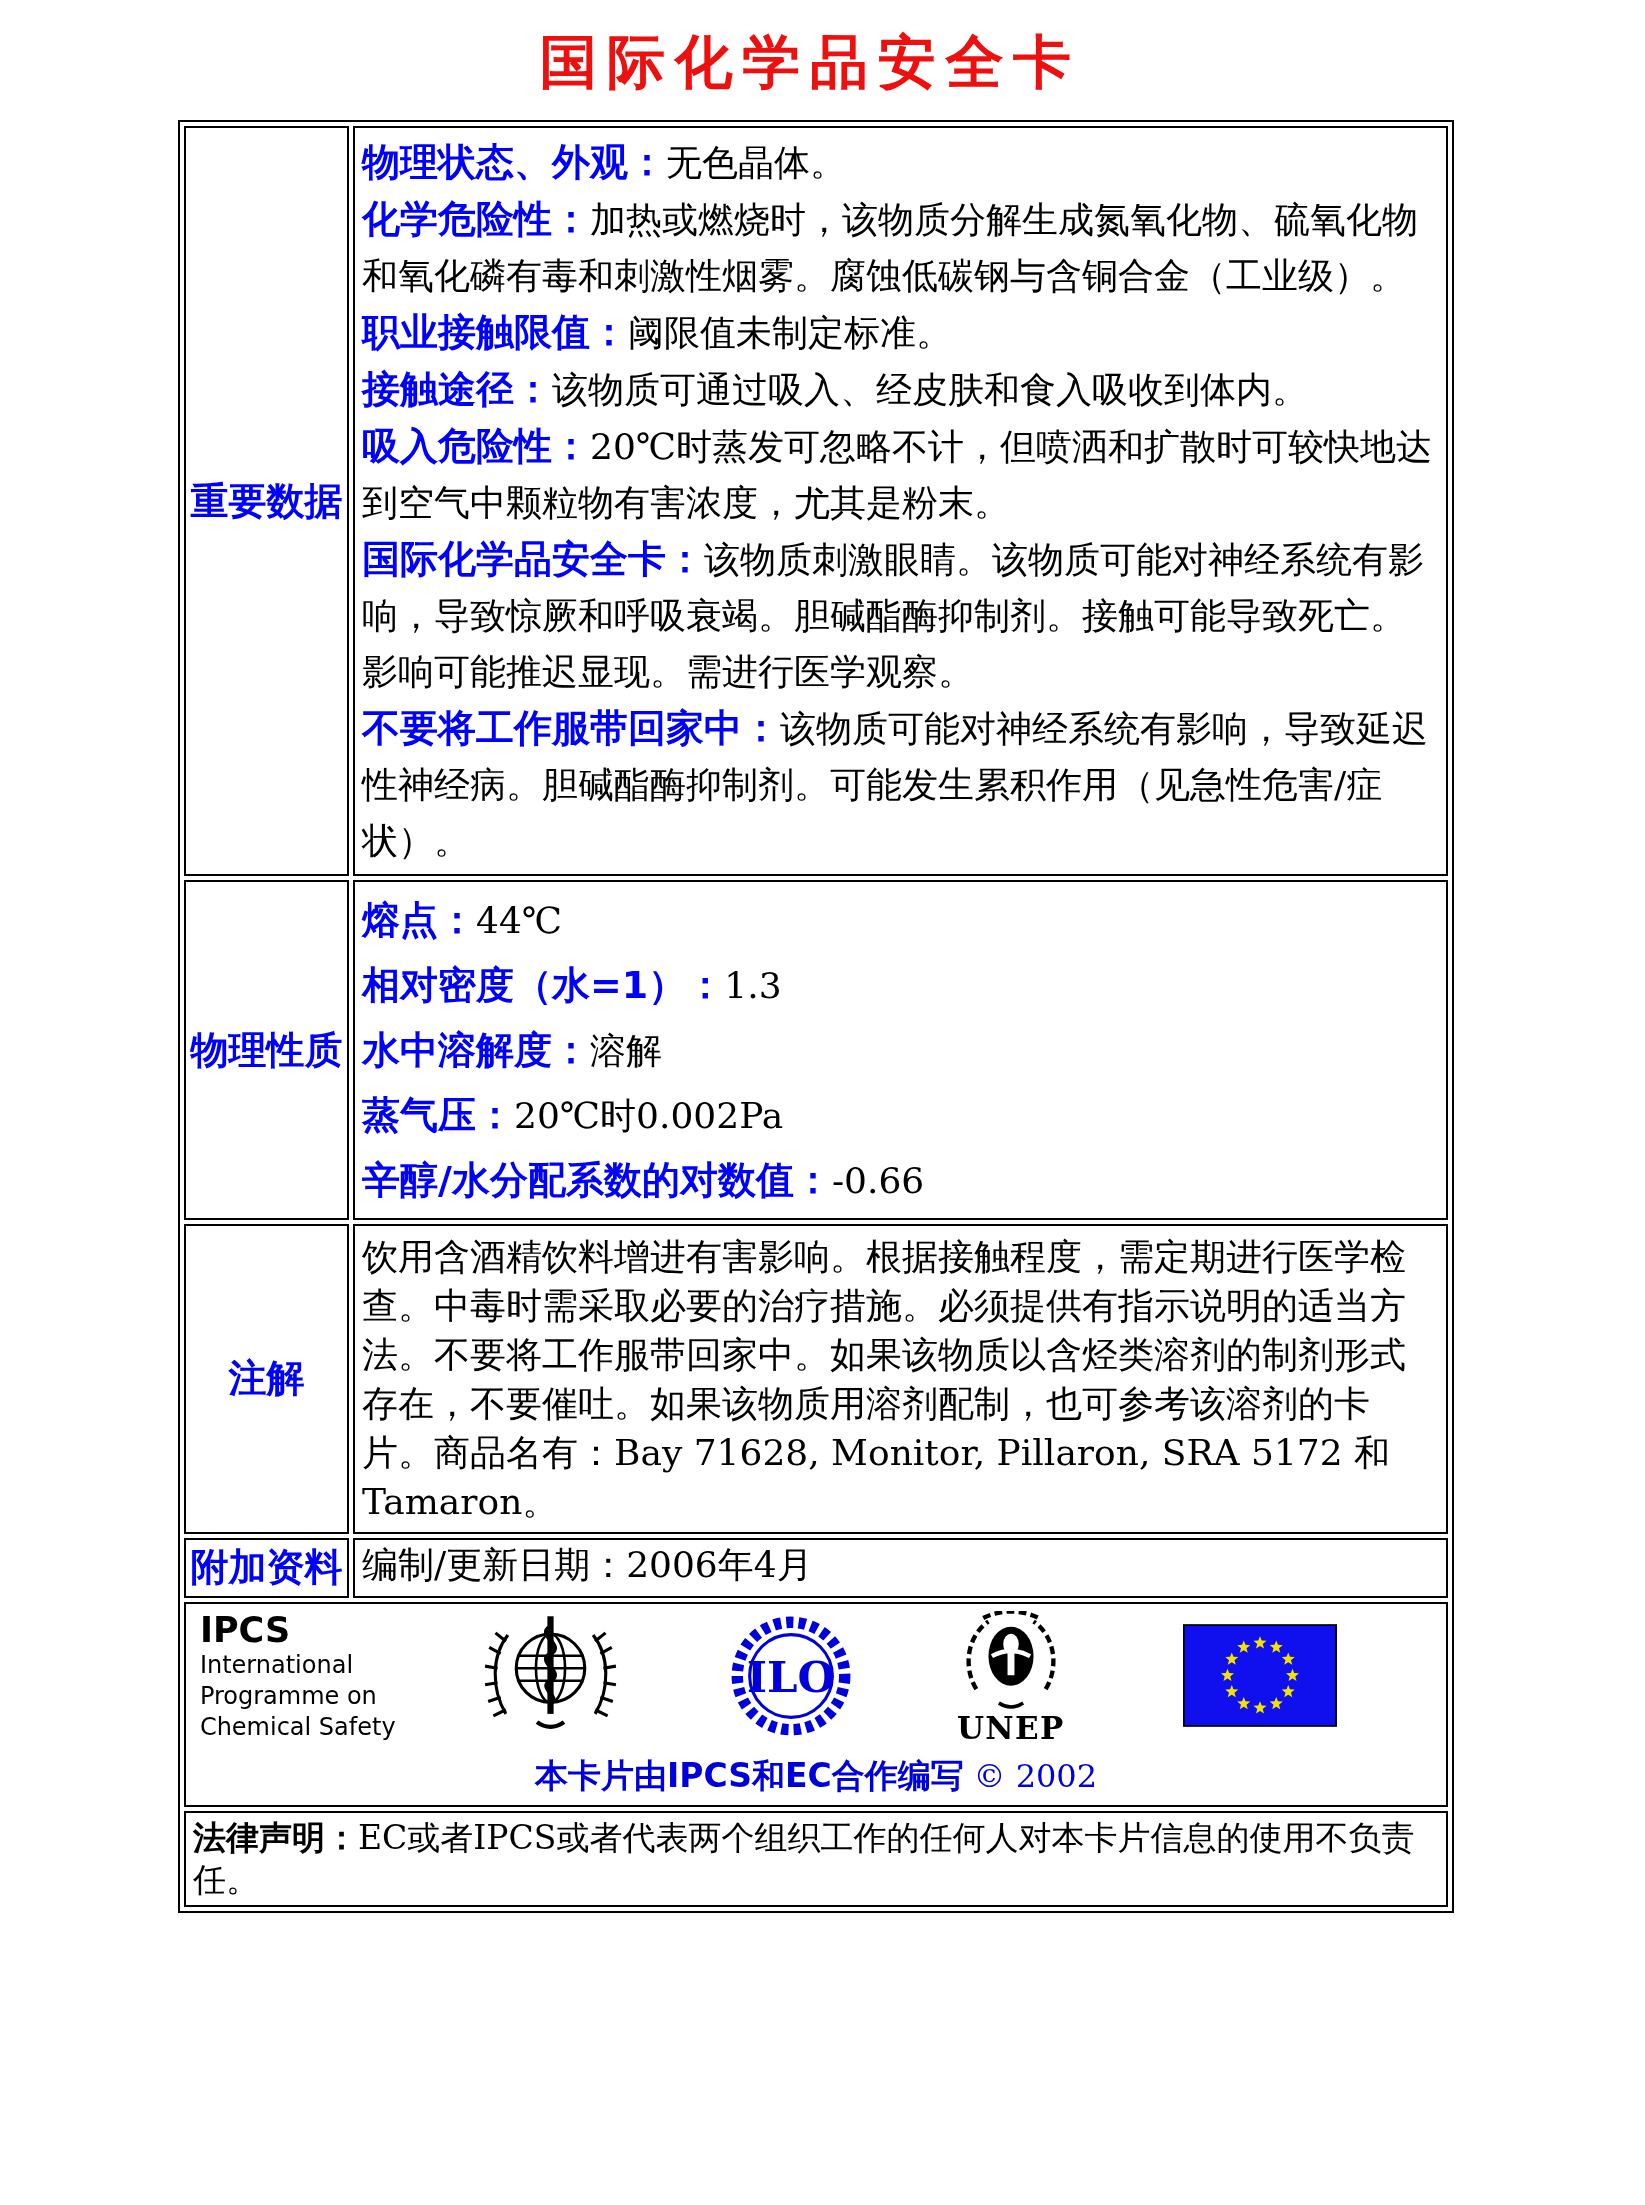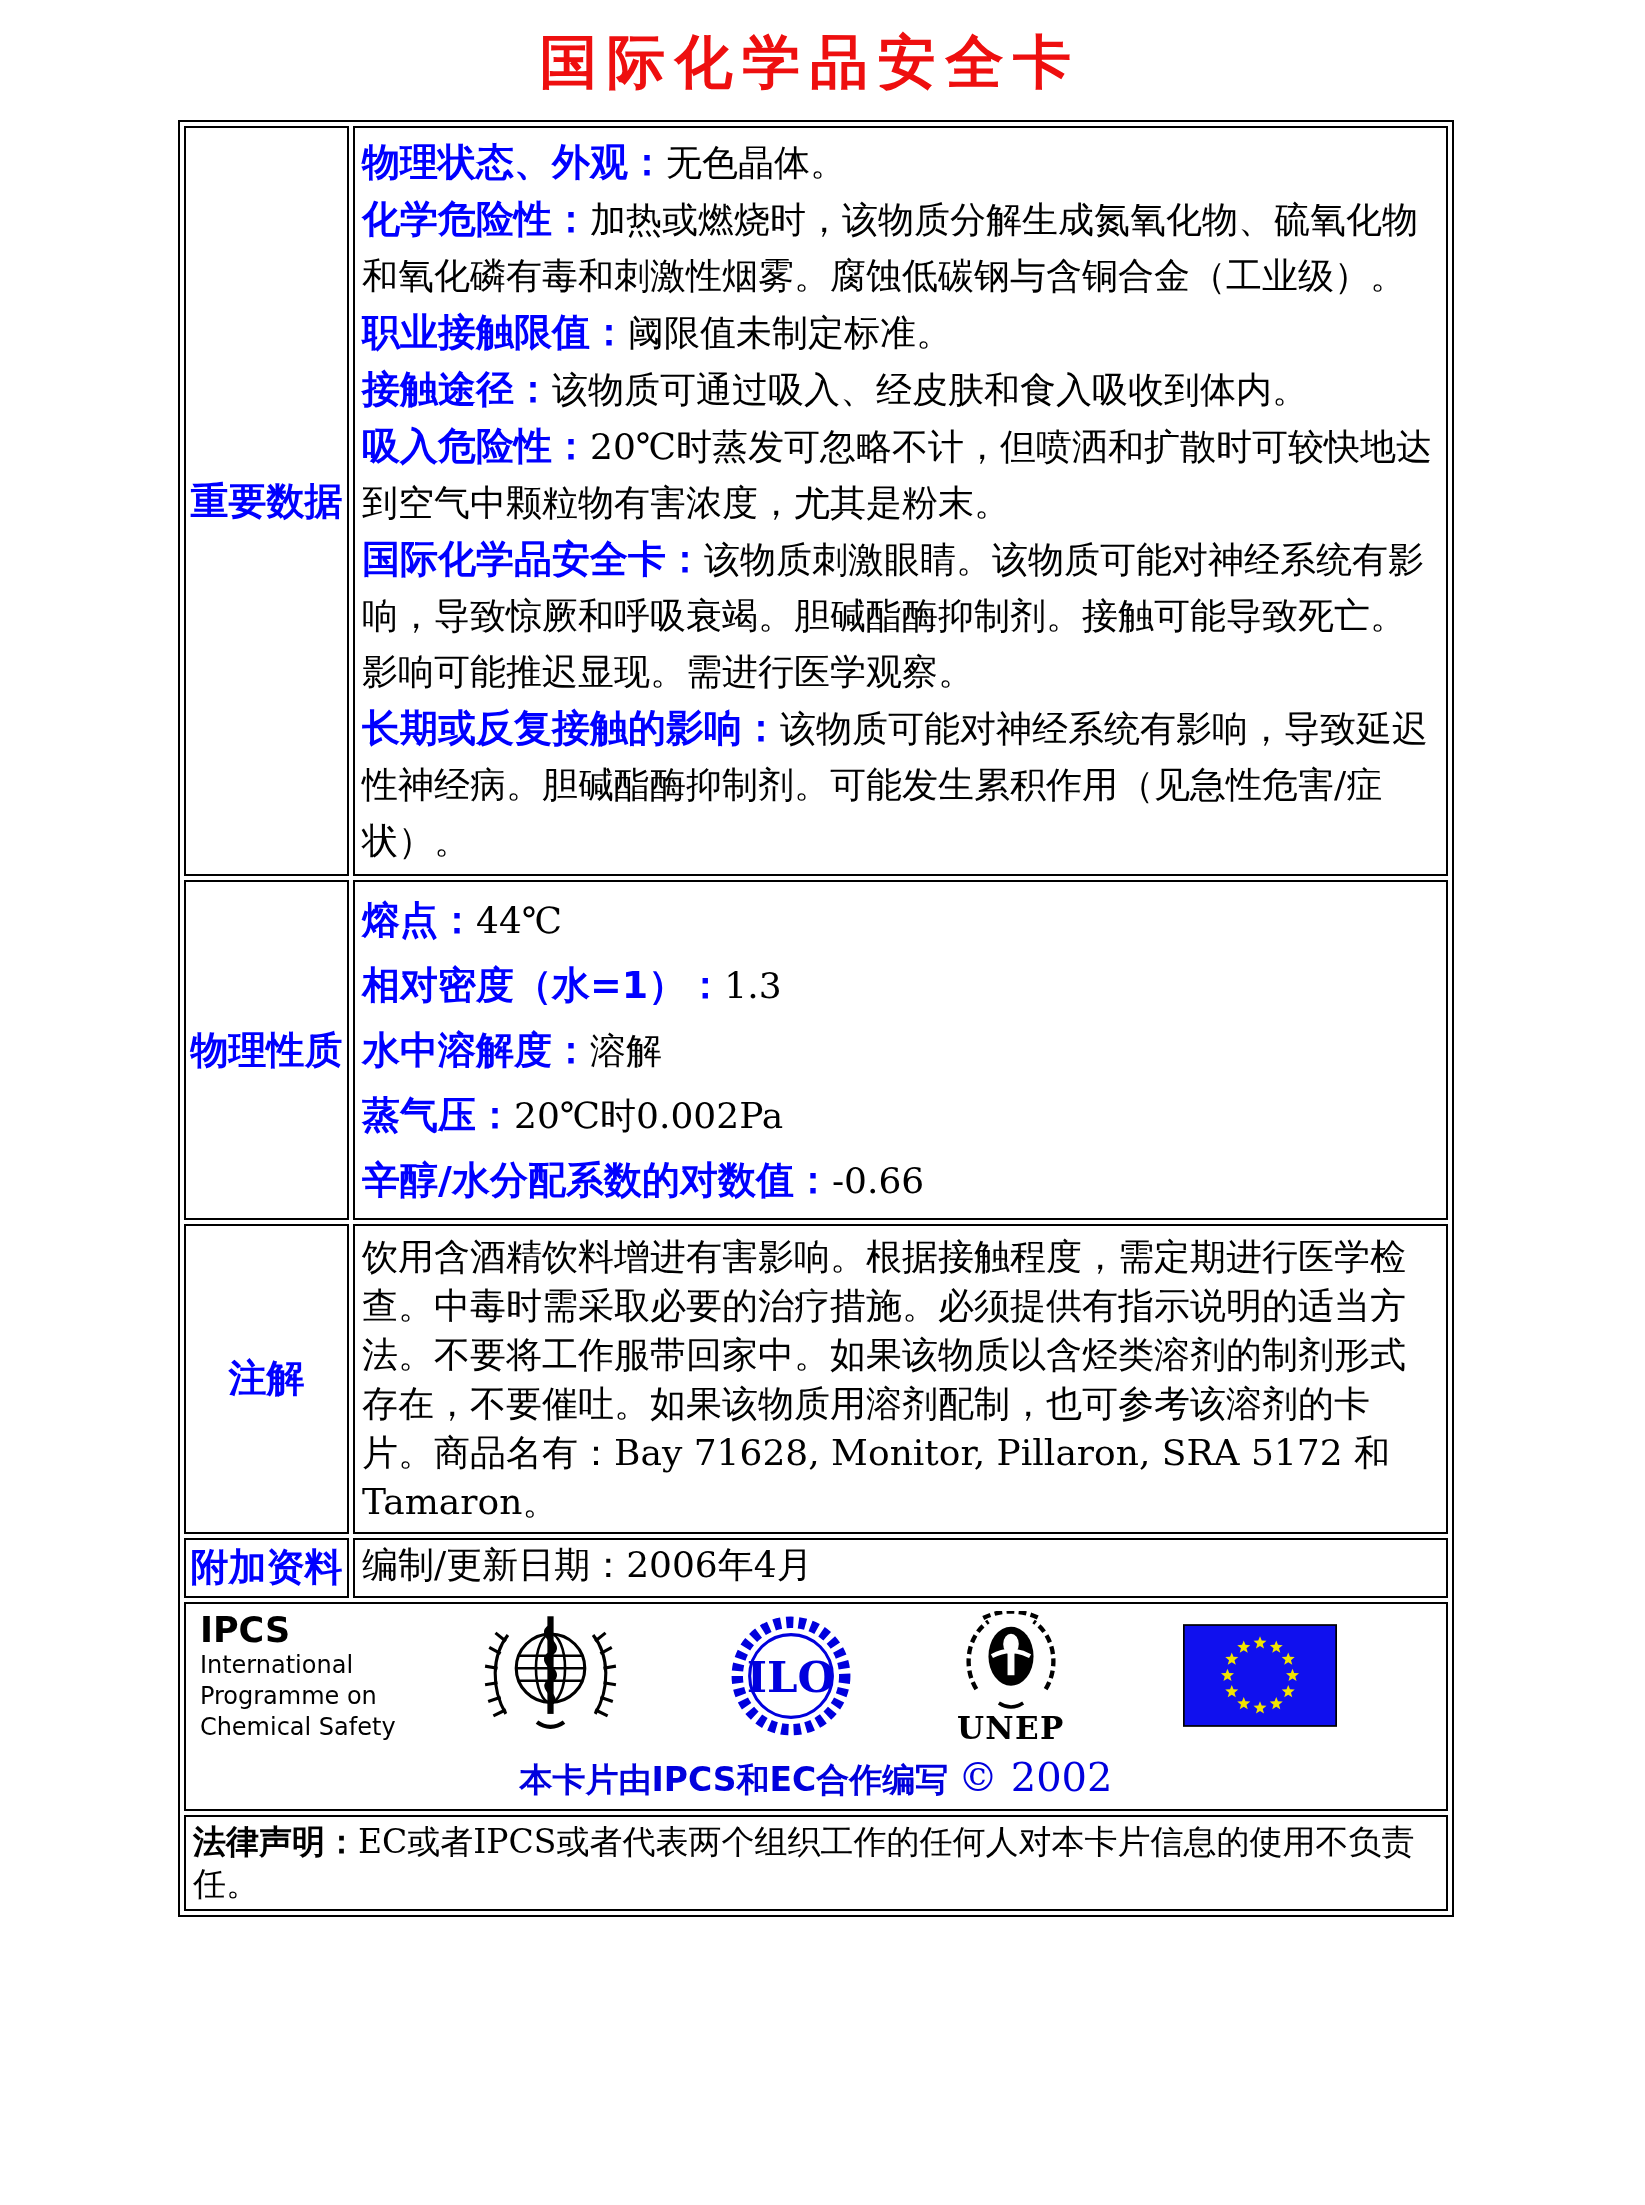--- a/index.html
+++ b/index.html
@@ -46,21 +46,21 @@
   .logo{flex:0 0 auto;}
   .who{margin-left:75px;}
   .ilo{margin-left:111px;}
   .unep{margin-left:104px;text-align:center;}
   .unep-word{font-family:"DejaVu Serif","Liberation Serif",serif;font-weight:bold;font-size:31px;line-height:31px;letter-spacing:1.4px;}
   .eu{margin-left:118px;}
   .caption{
     text-align:center;margin-top:9.7px;font-size:33px;
   }
   .caption .cap-cn{color:#0000dd;font-family:"DejaVu Sans","Liberation Sans",sans-serif;font-weight:bold;}
-  .caption .cap-year{color:#0000dd;font-size:40px;margin-left:9.7px;}
+  .caption .cap-year{color:#0000dd;font-size:32px;margin-left:9.7px;}
   .legal-cell{height:64px;vertical-align:middle;padding:4.2px 7px;font-size:33px;line-height:42px;}
   .legal-cell .blue-none{color:#000;font-family:"DejaVu Sans","Liberation Sans",sans-serif;font-weight:bold;}
   svg text{font-family:"DejaVu Serif","Liberation Serif",serif;}
 </style>
 </head>
 <body>
 
 <div class="page">
 
   <div class="title">国际化学品安全卡</div>
@@ -95,21 +95,21 @@
 
           <div class="item">
             <span class="blue">吸入危险性：</span><span>20℃时蒸发可忽略不计，但喷洒和扩散时可较快地达到空气中颗粒物有害浓度，尤其是粉末。</span>
           </div>
 
           <div class="item">
             <span class="blue">国际化学品安全卡：</span><span>该物质刺激眼睛。该物质可能对神经系统有影响，导致惊厥和呼吸衰竭。胆碱酯酶抑制剂。接触可能导致死亡。影响可能推迟显现。需进行医学观察。</span>
           </div>
 
           <div class="item">
-            <span class="blue">长期或反复接触的影响：</span><span>该物质可能对神经系统有影响，导致延迟性神经病。胆碱酯酶抑制剂。可能发生累积作用（见急性危害/症状）。</span>
+            <span class="blue">不要将工作服带回家中：</span><span>该物质可能对神经系统有影响，导致延迟性神经病。胆碱酯酶抑制剂。可能发生累积作用（见急性危害/症状）。</span>
           </div>
         </td>
     </tr>
 
     <tr>
       <td class="lbl">物理性质</td>
       <td class="content phys">
 
           <div class="item">
             <span class="blue">熔点：</span><span>44℃</span>

